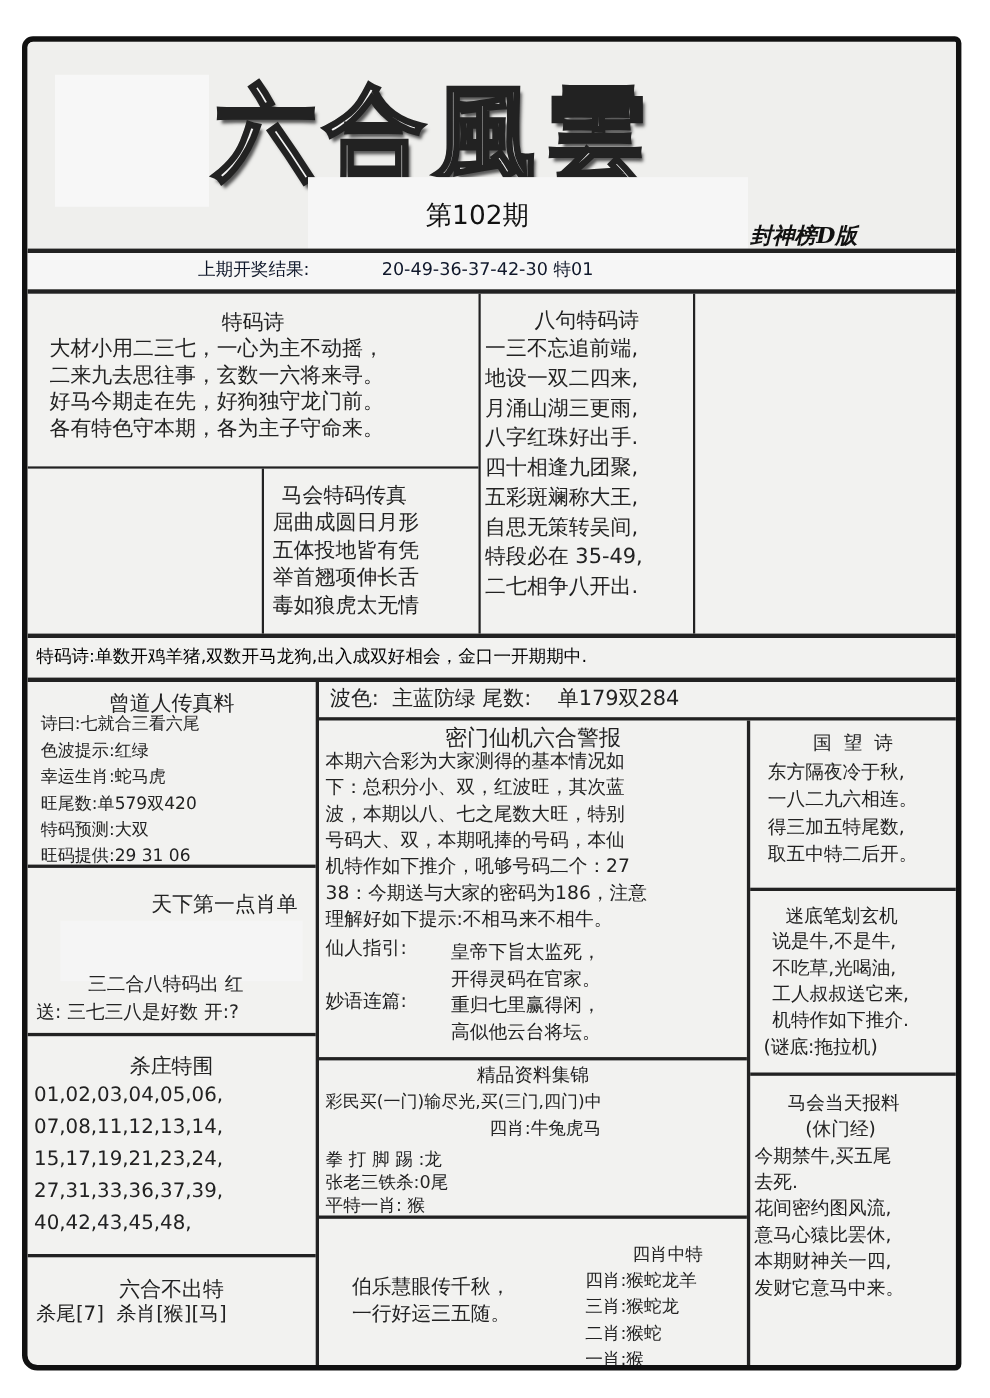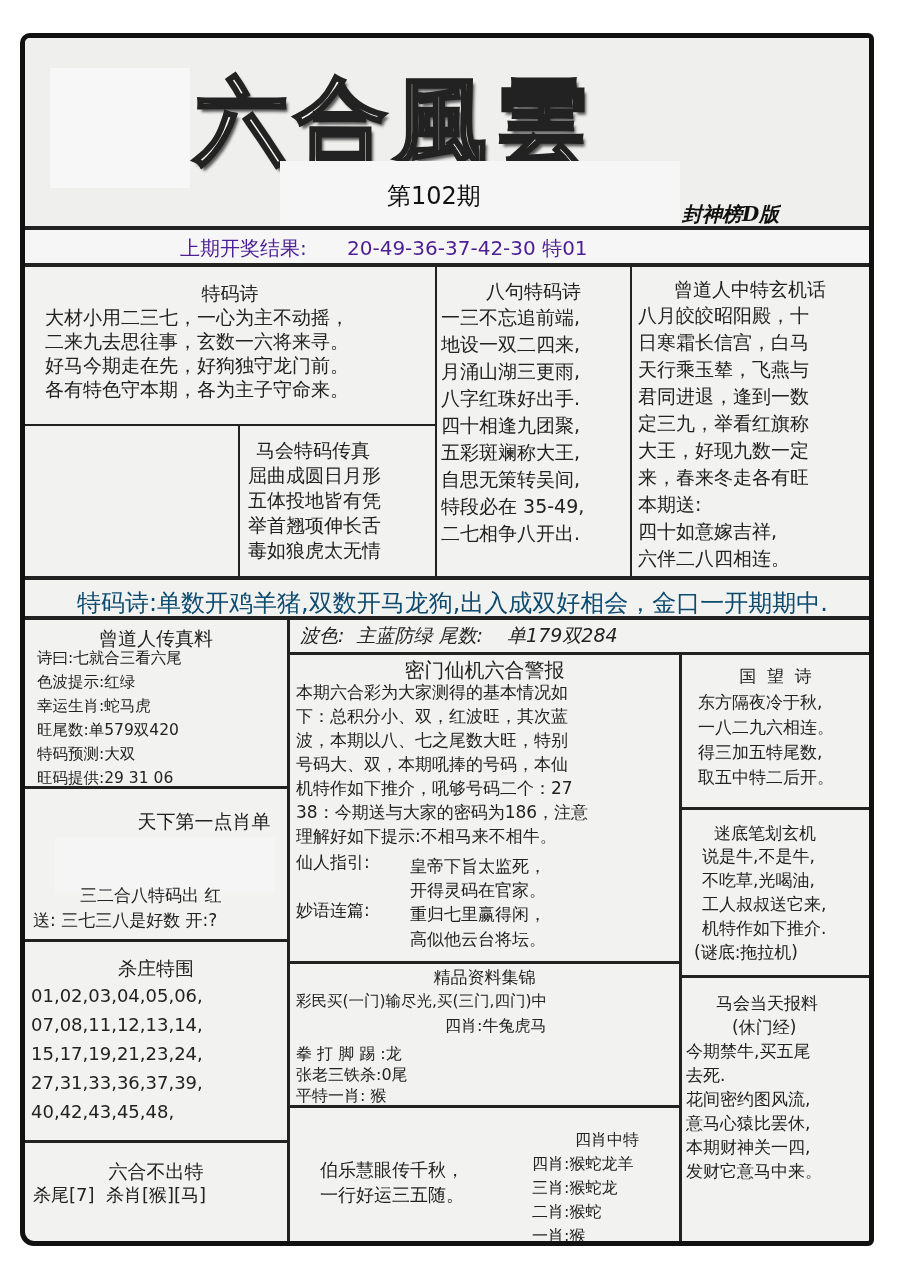--- a/index.html
+++ b/index.html
@@ -19,22 +19,22 @@
   .txt { font-size: 19px; line-height: 24px; white-space: pre; }
   .center { text-align: center; }
   .title-big {
     position: absolute; font-family: "DejaVu Serif", serif; font-weight: bold;
     color: #f4f4f4; font-size: 92px; letter-spacing: 8px;
     -webkit-text-stroke: 3px #222;
     text-shadow: 3px 4px 3px #555, -1px -1px 0 #999;
   }
   .issue { font-size: 24px; color: #111; }
   .ver { font-style: italic; font-weight: bold; font-size: 20px; color: #111; font-family: "DejaVu Serif", serif; }
-  .red { color: #4c1d95; font-size: 20px; }
-  .pink { color: #0c4a6e; font-size: 24px; margin-left: 44px; }
+  .red { color: #0f172a; font-size: 16px; }
+  .pink { color: #000000; font-size: 16px; }
   .small { font-size: 15.5px; line-height: 24.5px; white-space: pre; }
   .mid { font-size: 17px; line-height: 23px; white-space: pre; }
 </style>
 </head>
 <body>
 
 <div class="frame">
 
   <div class="abs" style="left:0;top:0;width:844px;height:190px;background:#efefed;">
     <div class="abs" style="left:25px;top:30px;width:140px;height:120px;background:#f7f7f7;"></div>
@@ -78,33 +78,20 @@
     <div class="abs txt" style="left:4px;top:92px;">月涌山湖三更雨,</div>
     <div class="abs txt" style="left:4px;top:119px;">八字红珠好出手.</div>
     <div class="abs txt" style="left:4px;top:146px;">四十相逢九团聚,</div>
     <div class="abs txt" style="left:4px;top:173px;">五彩斑斓称大王,</div>
     <div class="abs txt" style="left:4px;top:200px;">自思无策转吴间,</div>
     <div class="abs txt" style="left:4px;top:227px;">特段必在 35-49,</div>
     <div class="abs txt" style="left:4px;top:254px;">二七相争八开出.</div>
   </div>
   <div class="vline" style="left:605px;top:229px;width:2px;height:309px;"></div>
 
-  <div class="abs" style="left:607px;top:229px;width:237px;height:309px;">
-    <div class="abs txt" style="left:42px;top:10px;">曾道人中特玄机话</div>
-    <div class="abs txt" style="left:6px;top:36px;">八月皎皎昭阳殿，十</div>
-    <div class="abs txt" style="left:6px;top:63px;">日寒霜长信宫，白马</div>
-    <div class="abs txt" style="left:6px;top:90px;">天行乘玉辇，飞燕与</div>
-    <div class="abs txt" style="left:6px;top:117px;">君同进退，逢到一数</div>
-    <div class="abs txt" style="left:6px;top:144px;">定三九，举看红旗称</div>
-    <div class="abs txt" style="left:6px;top:171px;">大王，好现九数一定</div>
-    <div class="abs txt" style="left:6px;top:198px;">来，春来冬走各有旺</div>
-    <div class="abs txt" style="left:6px;top:225px;">本期送:</div>
-    <div class="abs txt" style="left:6px;top:252px;">四十如意嫁吉祥,</div>
-    <div class="abs txt" style="left:6px;top:279px;">六伴二八四相连。</div>
-  </div>
   <div class="hline" style="left:0;top:538px;width:844px;height:4px;"></div>
 
   <div class="abs" style="left:0;top:542px;width:844px;height:36px;">
     <div class="abs pink" style="left:8px;top:7px;white-space:pre;">特码诗:单数开鸡羊猪,双数开马龙狗,出入成双好相会，金口一开期期中.</div>
   </div>
   <div class="hline" style="left:0;top:578px;width:844px;height:4px;"></div>
 
   <div class="abs" style="left:0;top:582px;width:262px;height:166px;">
     <div class="abs center" style="left:0;top:6px;width:262px;font-size:19px;">曾道人传真料</div>
     <div class="abs small" style="left:12px;top:26px;">诗曰:七就合三看六尾</div>
@@ -134,21 +121,21 @@
   </div>
   <div class="hline" style="left:0;top:1102px;width:262px;height:3px;"></div>
 
   <div class="abs" style="left:0;top:1105px;width:262px;height:98px;">
     <div class="abs center" style="left:0;top:16px;width:262px;font-size:19px;">六合不出特</div>
     <div class="abs mid" style="left:8px;top:40px;font-size:18px;">杀尾[7]  杀肖[猴][马]</div>
   </div>
 
   <div class="vline" style="left:262px;top:582px;width:3px;height:630px;"></div>
 
-  <div class="abs" style="left:265px;top:582px;width:579px;height:48px;font-style:italic;">
+  <div class="abs" style="left:265px;top:582px;width:579px;height:48px;">
     <div class="abs mid" style="left:10px;top:4px;font-size:19px;">波色:  主蓝防绿 尾数:    单179双284</div>
   </div>
   <div class="hline" style="left:265px;top:614px;width:579px;height:3px;"></div>
 
   <div class="abs" style="left:265px;top:617px;width:389px;height:306px;">
     <div class="abs center" style="left:0;top:2px;width:389px;font-size:20px;">密门仙机六合警报</div>
     <div class="abs mid" style="left:6px;top:26px;">本期六合彩为大家测得的基本情况如</div>
     <div class="abs mid" style="left:6px;top:74px;">波，本期以八、七之尾数大旺，特别</div>
     <div class="abs mid" style="left:6px;top:50px;">下：总积分小、双，红波旺，其次蓝</div>
     <div class="abs mid" style="left:6px;top:98px;">号码大、双，本期吼捧的号码，本仙</div>

